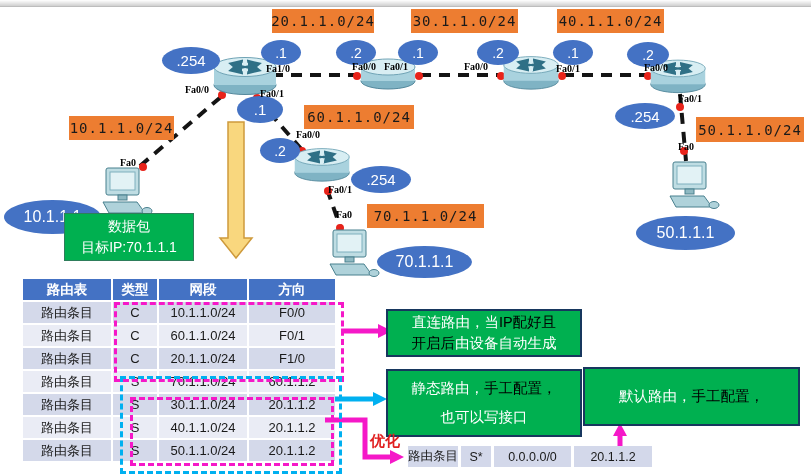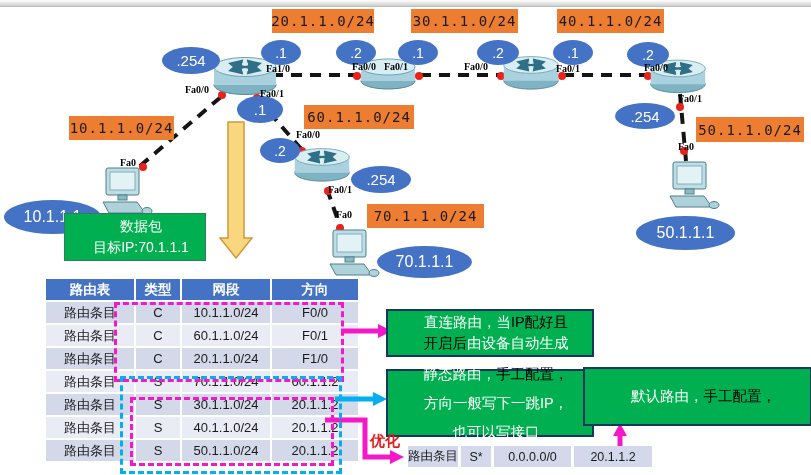--- a/index.html
+++ b/index.html
@@ -19,29 +19,29 @@
   .ell{
     position:absolute;z-index:4;background:#4472C4;color:#fff;border-radius:50%;
     display:flex;align-items:center;justify-content:center;font-size:14px;
   }
   .iface{
     position:absolute;z-index:5;color:#000;font-size:10px;white-space:nowrap;
     font-family:"Liberation Serif","DejaVu Serif",serif;font-weight:bold;
   }
   .gbox{
     position:absolute;z-index:5;background:#00B050;color:#fff;text-align:center;
-    display:flex;flex-direction:column;align-items:center;justify-content:center;padding-left:12px;
+    display:flex;flex-direction:column;align-items:center;justify-content:center;
   }
   .gbox .red{color:#000000;}
   #packet-note{left:64px;top:213px;width:128px;height:46px;font-size:14px;line-height:21px;border:1px solid #2E7D5B;}
   #note-direct{left:386px;top:309px;width:192px;height:44px;font-size:14.5px;line-height:21px;border:2px solid #17375E;}
   #note-static{left:386px;top:369px;width:192px;height:64px;font-size:14.5px;line-height:21px;border:2px solid #17375E;gap:8px;}
   #note-default{left:583px;top:367px;width:213px;height:55px;font-size:14.5px;line-height:23px;border:2px solid #17375E;text-align:right;}
   .rtable{
-    position:absolute;left:44px;top:277px;z-index:1;border-collapse:separate;border-spacing:2px;
+    position:absolute;left:21px;top:277px;z-index:1;border-collapse:separate;border-spacing:2px;
     background:#fff;font-size:13px;color:#1a1a1a;
   }
   .rtable td{height:21px;text-align:center;padding:0 2px;}
   .rtable tr.hd td{background:#4472C4;color:#fff;font-weight:bold;font-size:13.5px;}
   .rtable tr.odd td{background:#D4D9EA;}
   .rtable tr.even td{background:#EAECF5;}
   .dashrect{position:absolute;z-index:6;pointer-events:none;}
   #sel-direct{left:114px;top:302px;width:224px;height:74px;border:3.5px dashed #F518C8;}
   #sel-static-all{left:120px;top:376px;width:216px;height:92px;border:3.5px dashed #00B0F0;}
   #sel-static-opt{left:130px;top:397px;width:198px;height:63px;border:3.5px dashed #F518C8;}
@@ -309,21 +309,20 @@
     </div>
     <div>
       <span class="red">开启后</span><span>由设备自动生成</span>
     </div>
   </div>
 
   <div class="gbox" id="note-static">
     <div>
       <span>静态路由，</span><span class="red">手工配置，</span>
     </div>
-    <div>方向一般写下一跳IP，</div>
     <div>也可以写接口</div>
   </div>
 
   <div class="gbox" id="note-default">
     <div>
       <span>默认路由，</span><span class="red">手工配置，</span>
     </div>
   </div>
 
   <span id="optimize-label">优化</span>

